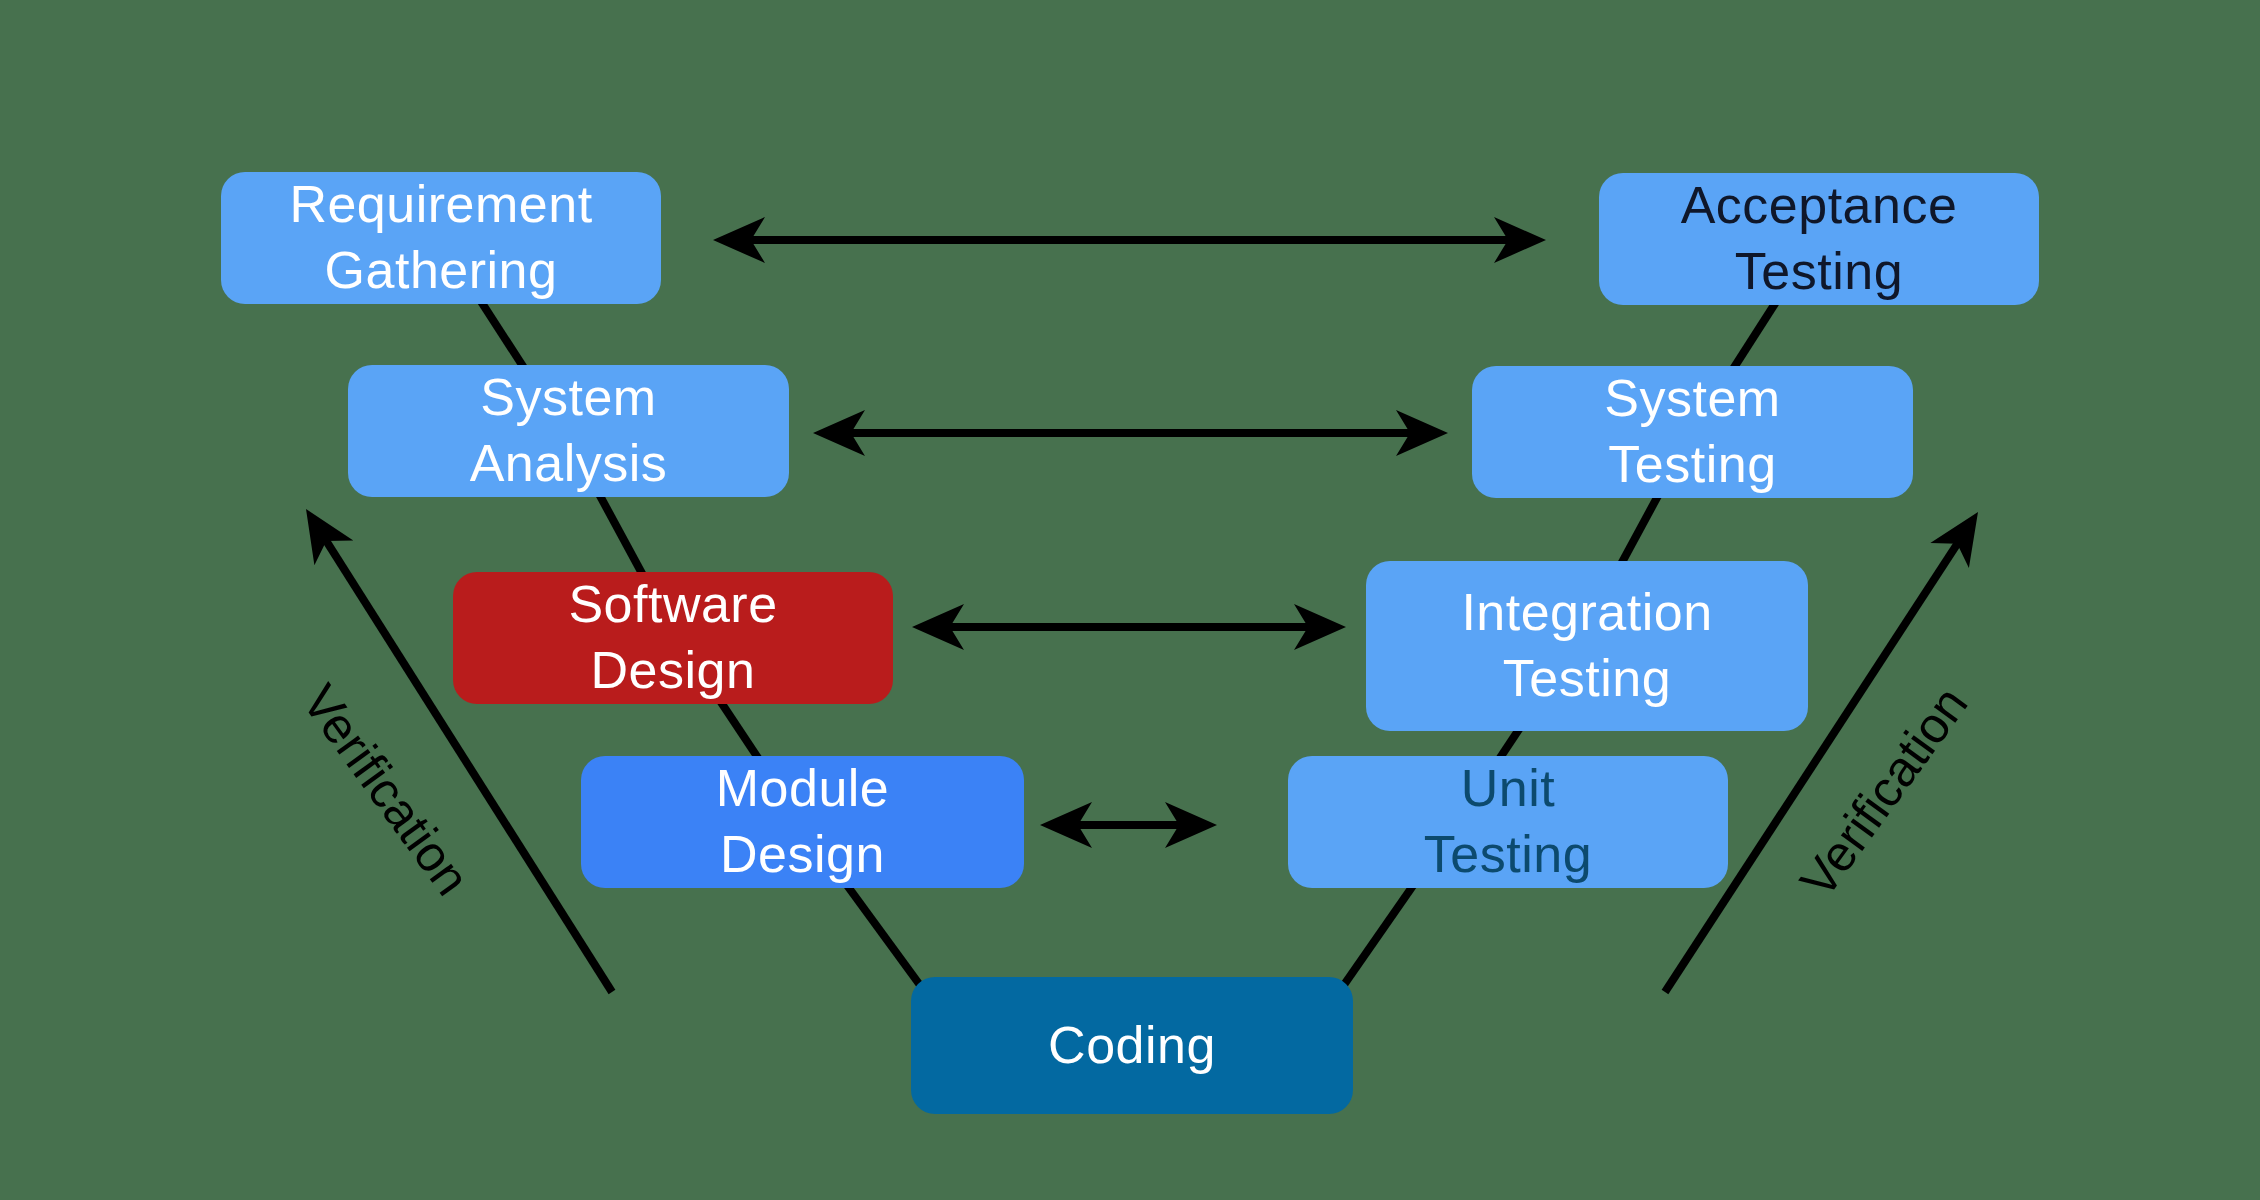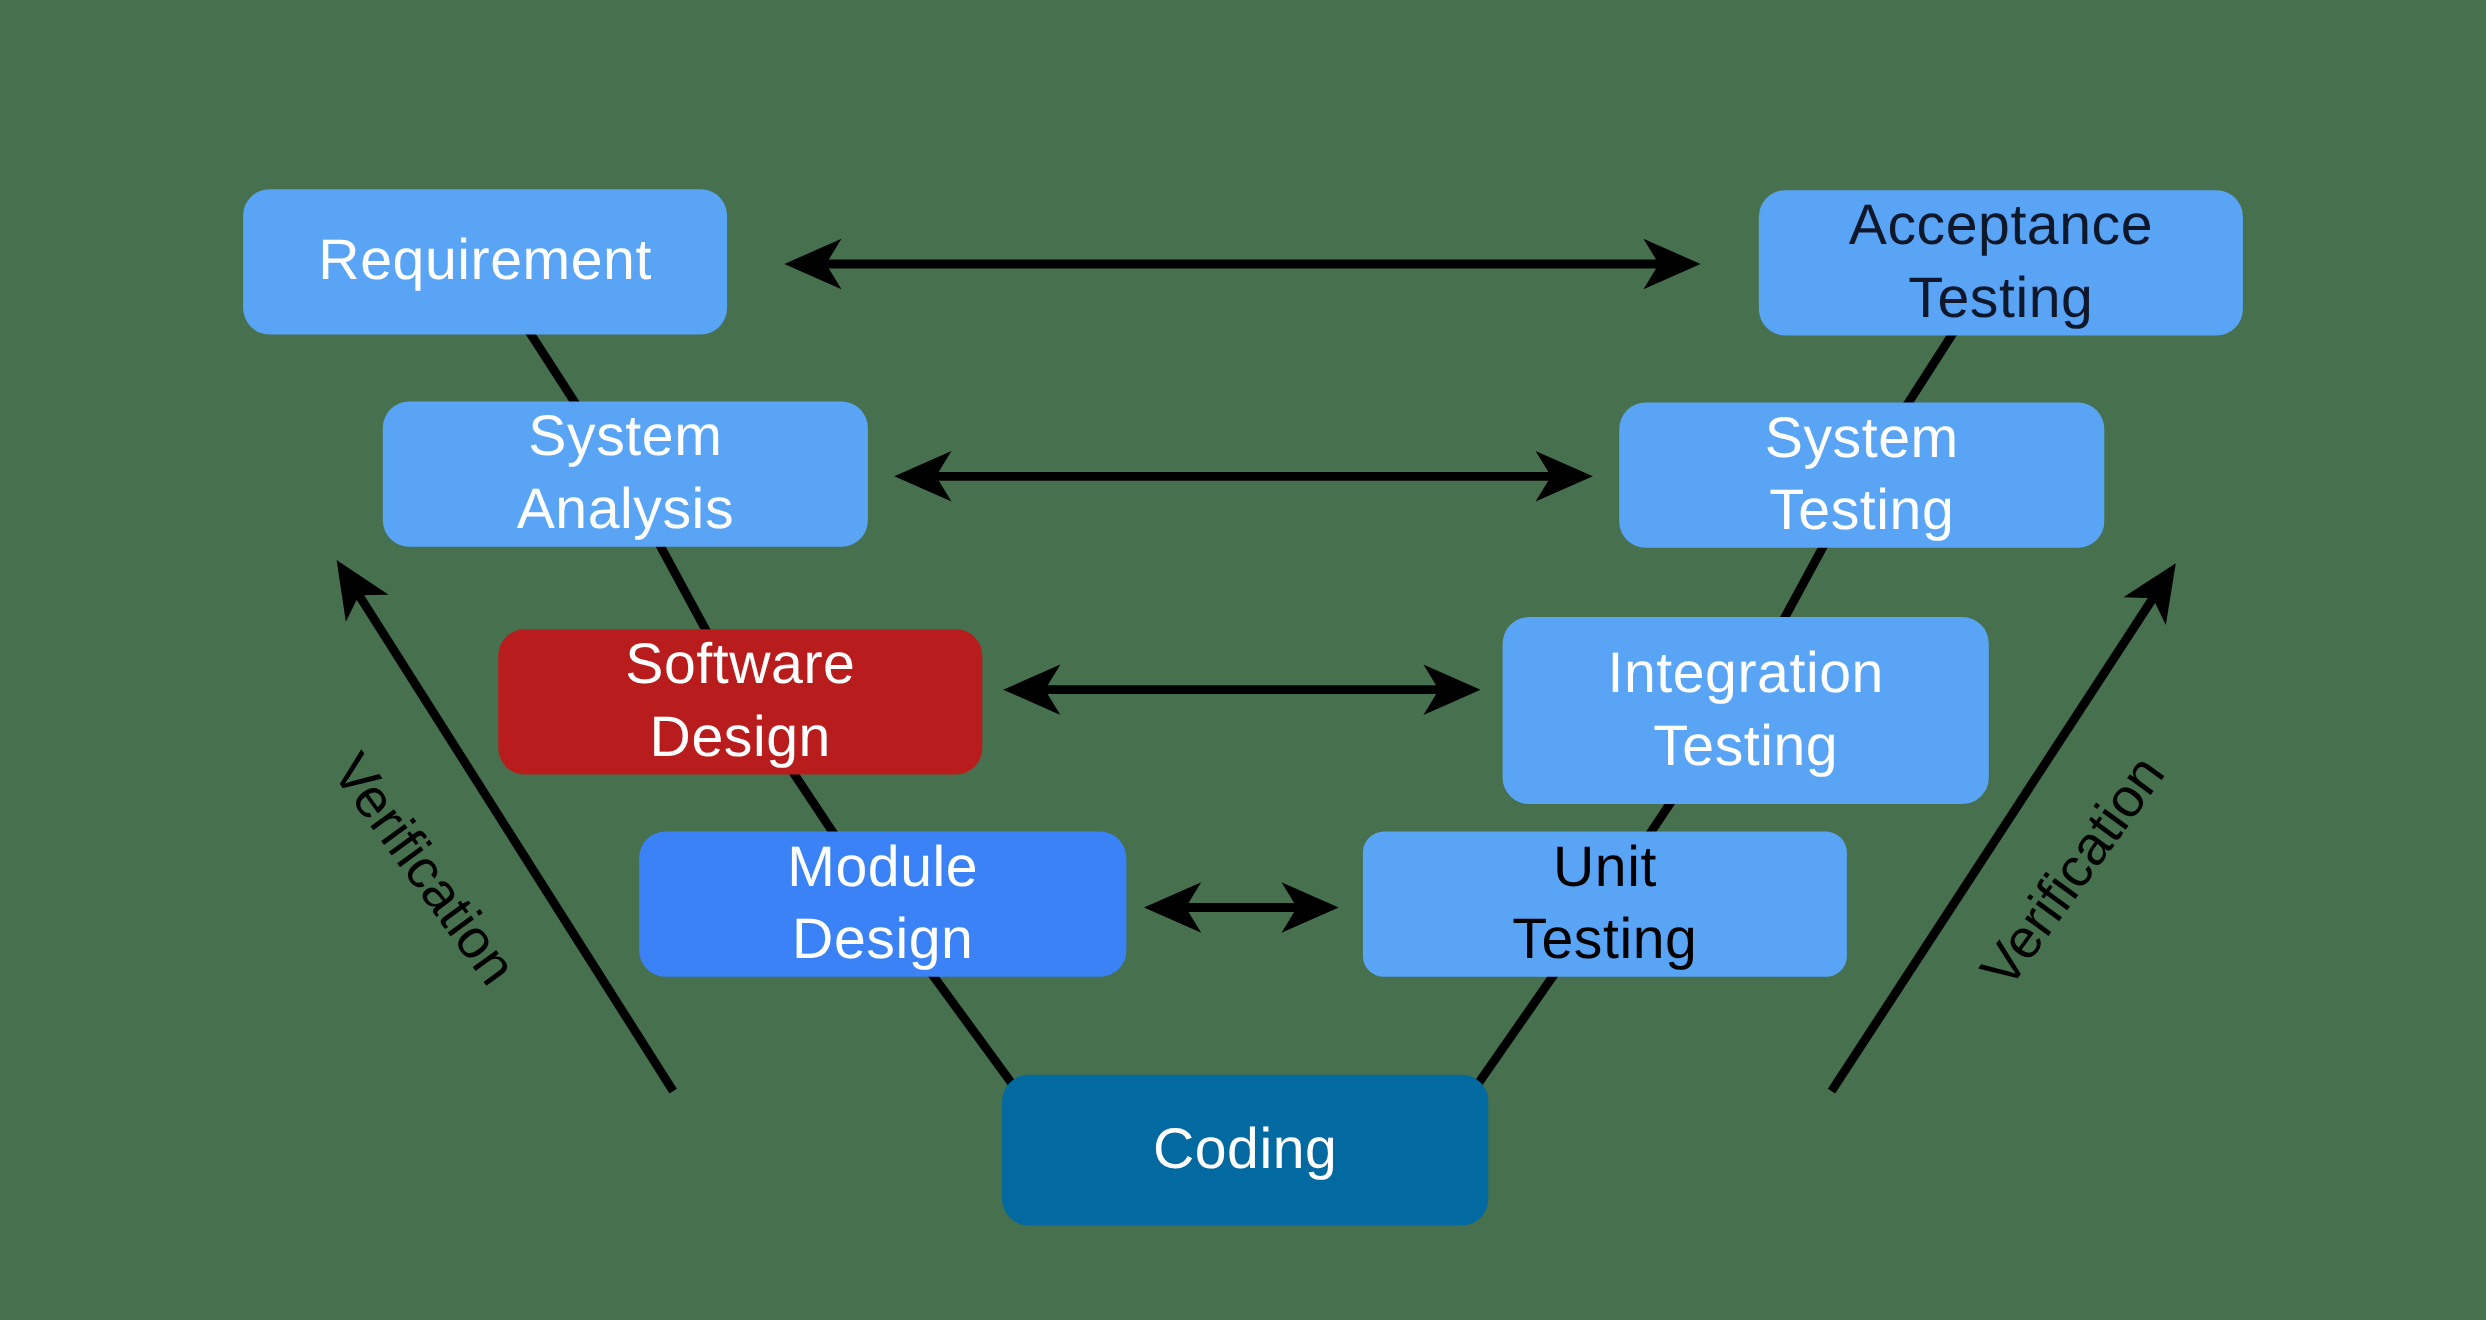--- a/index.html
+++ b/index.html
@@ -50,20 +50,21 @@
       <polygon points="1217.0,825.0 1165.0,802.0 1179.0,825.0 1165.0,848.0" fill="#000000"></polygon>
       <polygon points="1040.0,825.0 1092.0,848.0 1078.0,825.0 1092.0,802.0" fill="#000000"></polygon>
       <line x1="612" y1="992" x2="314.0276535128411" y2="521.6711001526218" stroke="#000000" stroke-width="8"></line>
       <polygon points="306.0,509.0 314.4,565.2 326.3,541.1 353.3,540.6" fill="#000000"></polygon>
       <line x1="1665" y1="992" x2="1969.8067817931817" y2="524.5646796781876" stroke="#000000" stroke-width="8"></line>
       <polygon points="1978.0,512.0 1930.3,543.0 1957.2,543.8 1968.9,568.1" fill="#000000"></polygon>
     </svg>
   <div id="nodes-layer">
       <div class="node" style="left: 221px; top: 172px; width: 440px; height: 132px; background: rgb(90, 164, 246); color: rgb(255, 255, 255);">
         <span>Requirement</span>
+        <span>Gathering</span>
       </div>
       <div class="node" style="left: 1599px; top: 173px; width: 440px; height: 132px; background: rgb(90, 164, 246); color: #0f172a;">
         <span>Acceptance</span>
         <span>Testing</span>
       </div>
       <div class="node" style="left: 348px; top: 365px; width: 441px; height: 132px; background: rgb(90, 164, 246); color: rgb(255, 255, 255);">
         <span>System</span>
         <span>Analysis</span>
       </div>
       <div class="node" style="left: 1472px; top: 366px; width: 441px; height: 132px; background: rgb(90, 164, 246); color: rgb(255, 255, 255);">
@@ -75,21 +76,21 @@
         <span>Design</span>
       </div>
       <div class="node" style="left: 1366px; top: 561px; width: 442px; height: 170px; background: rgb(90, 164, 246); color: rgb(255, 255, 255);">
         <span>Integration</span>
         <span>Testing</span>
       </div>
       <div class="node" style="left: 581px; top: 756px; width: 443px; height: 132px; background: #3b82f6; color: rgb(255, 255, 255);">
         <span>Module</span>
         <span>Design</span>
       </div>
-      <div class="node" style="left: 1239px; top: 756px; width: 440px; height: 132px; background: rgb(90, 164, 246); color: #000000; border-radius: 19px;">
+      <div class="node" style="left: 1288px; top: 756px; width: 440px; height: 132px; background: rgb(90, 164, 246); color: #0c4a6e;">
         <span>Unit</span>
         <span>Testing</span>
       </div>
       <div class="node" style="left: 911px; top: 977px; width: 442px; height: 137px; background: #0369a1; color: rgb(255, 255, 255);">
         <span>Coding</span>
       </div>
     </div>
   <div class="v-label" id="v-label-left">Verification</div>
   <div class="v-label" id="v-label-right">Verification</div>
 </div>

